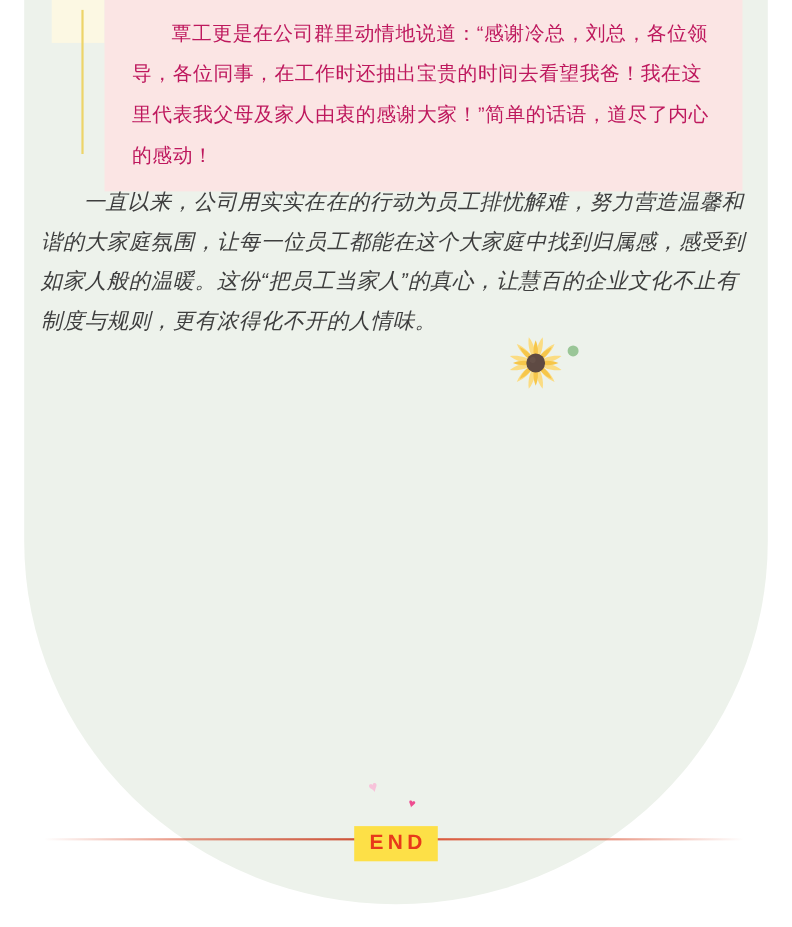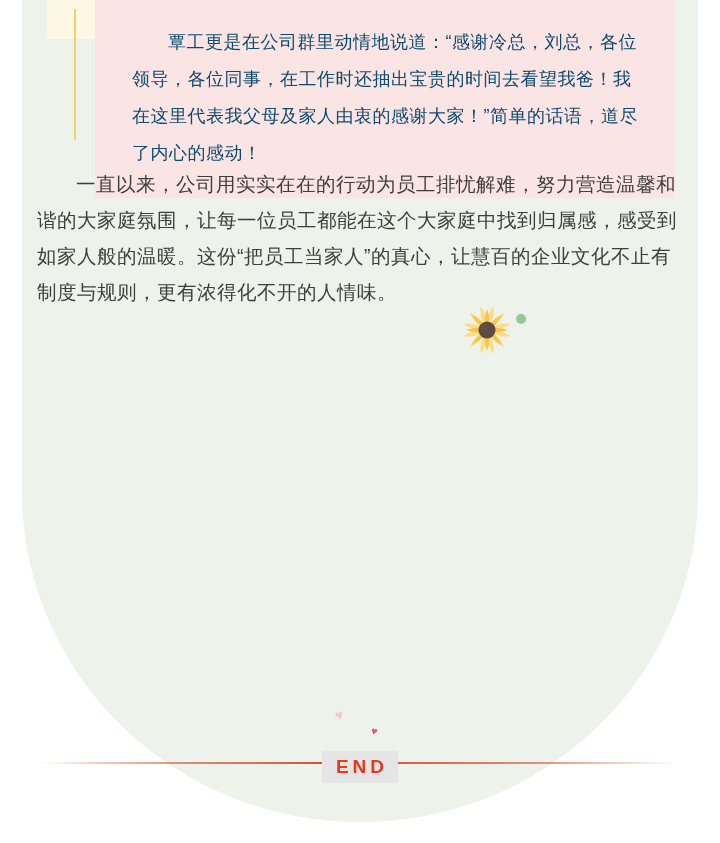--- a/index.html
+++ b/index.html
@@ -49,40 +49,41 @@
     position: absolute;
     left: 95px;
     top: 0;
     width: 580px;
     min-height: 150px;
     background: #FBE5E4;
     box-sizing: border-box;
     padding: 8px 21px 10px 21px;
   }
   .quote-text {
-    margin: 16px;
+    margin: 4px;
     font-size: 18px;
     line-height: 37px;
-    color: #0c4a6e;
+    color: #be185d;
     text-indent: 2em;
     letter-spacing: 0.5px;
   }
   .para {
     position: absolute;
     margin: 0;
     color: #3E3E3E;
     text-indent: 2em;
     letter-spacing: 0.5px;
   }
   .para1 {
     left: 37px;
     top: 166px;
     width: 648px;
     font-size: 19.5px;
     line-height: 36px;
+    font-style: italic;
   }
   .para2 {
     left: 60px;
     top: 379px;
     width: 582px;
     font-size: 18.5px;
     line-height: 36.5px;
   }
   .sunflower {
     position: absolute;
@@ -131,21 +132,21 @@
       rgba(217,79,48,0.95) 55%,
       rgba(217,79,48,0.55) 82%,
       rgba(217,79,48,0) 100%);
   }
   .end-box {
     position: absolute;
     left: 322px;
     top: 751px;
     width: 76px;
     height: 32px;
-    background: #e5e5e5;
+    background: #fde047;
     text-align: center;
     line-height: 32px;
   }
   .end-box span {
     font-size: 19px;
     font-weight: 700;
     letter-spacing: 4px;
     color: #E8391A;
     margin-left: 4px; 
   }

